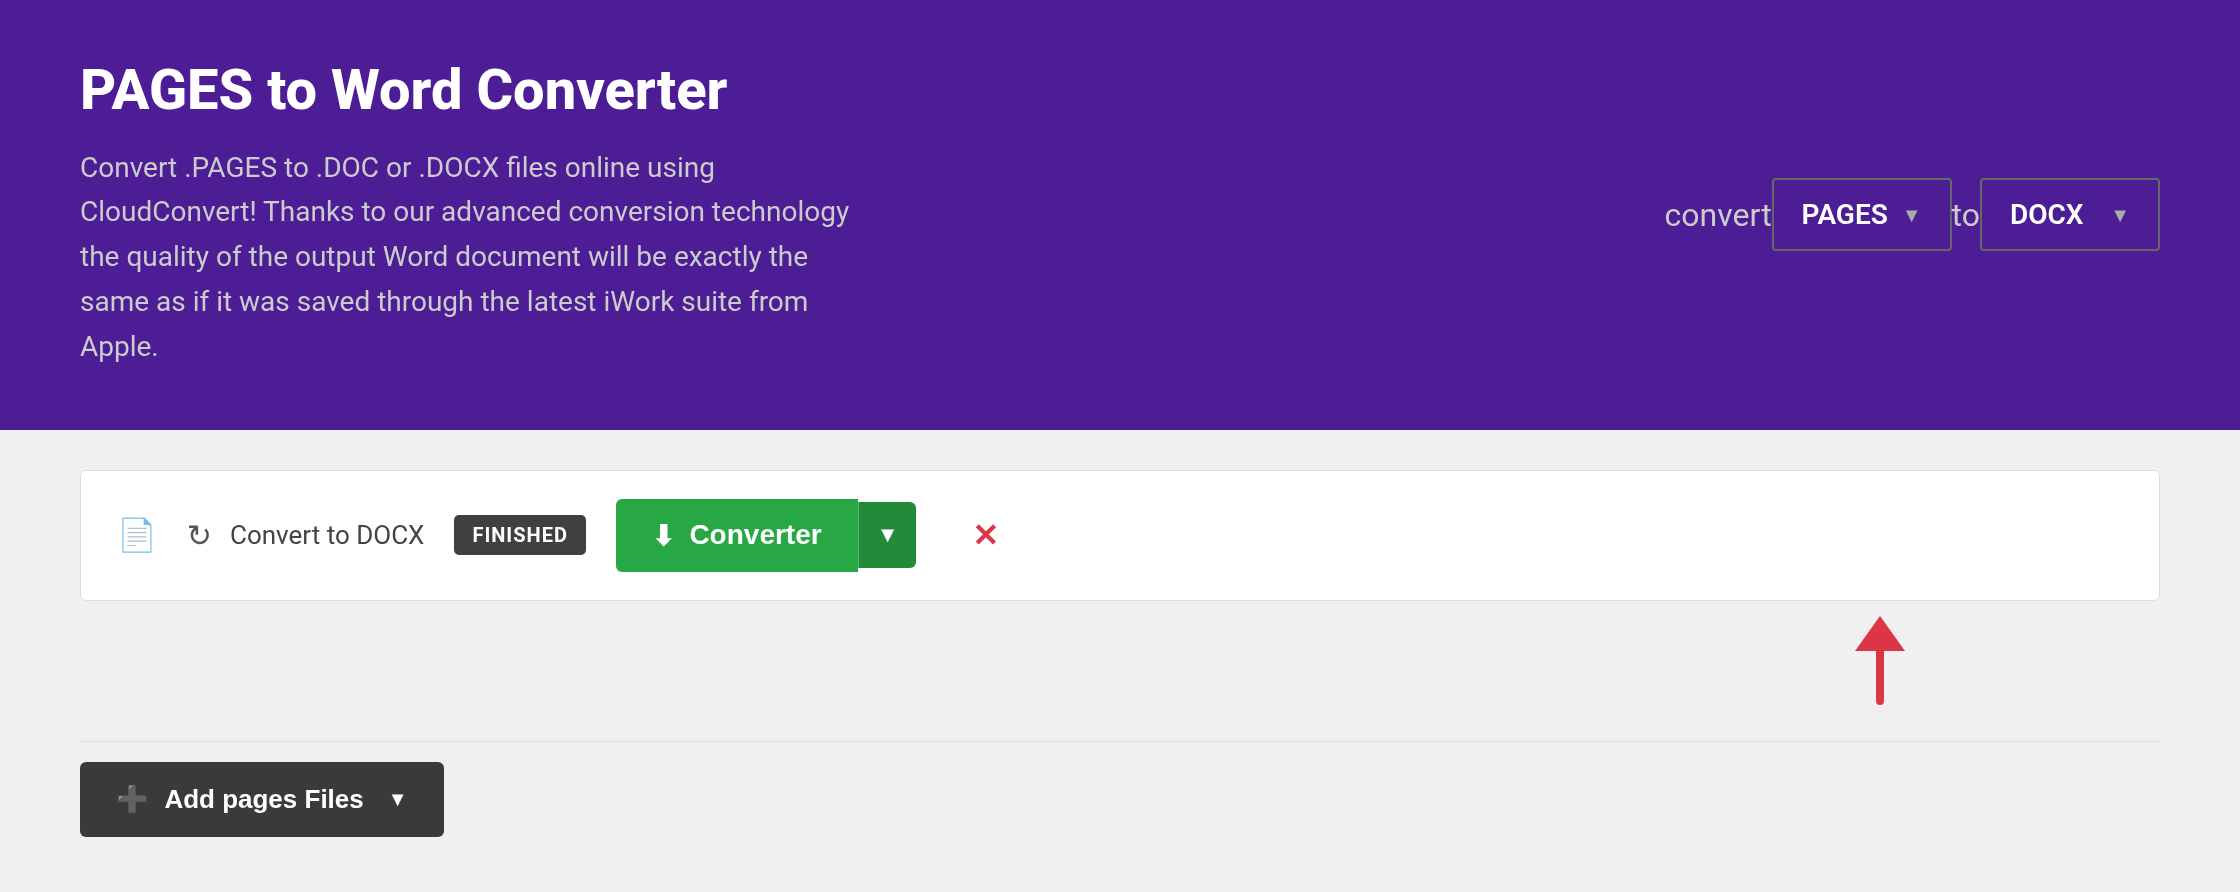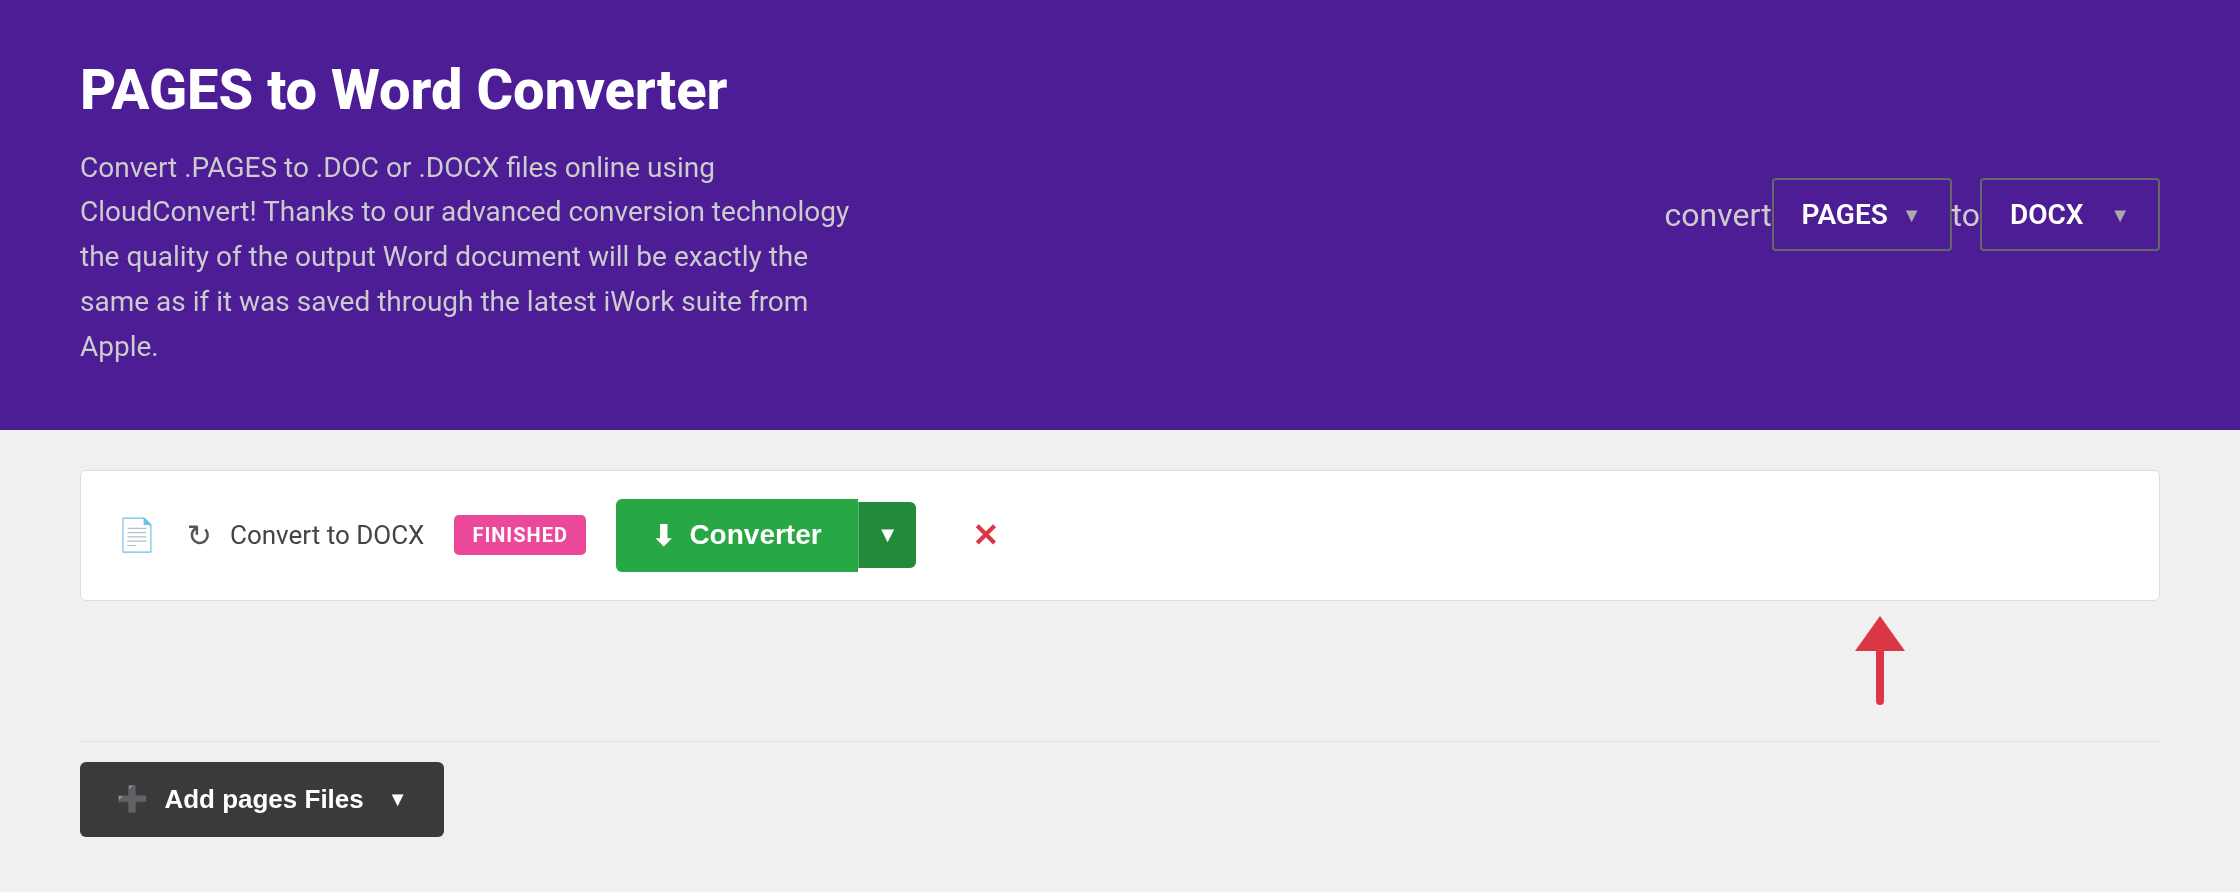--- a/index.html
+++ b/index.html
@@ -119,21 +119,21 @@
       font-size: 30px;
       color: #555;
     }
 
     .convert-text {
       font-size: 26px;
       color: #444;
     }
 
     .status-badge {
-      background: #ec4899;
+      background: #404040;
       color: #ffffff;
       font-size: 20px;
       font-weight: 700;
       padding: 8px 18px;
       border-radius: 5px;
       letter-spacing: 1px;
       flex-shrink: 0;
     }
 
     .download-group {

